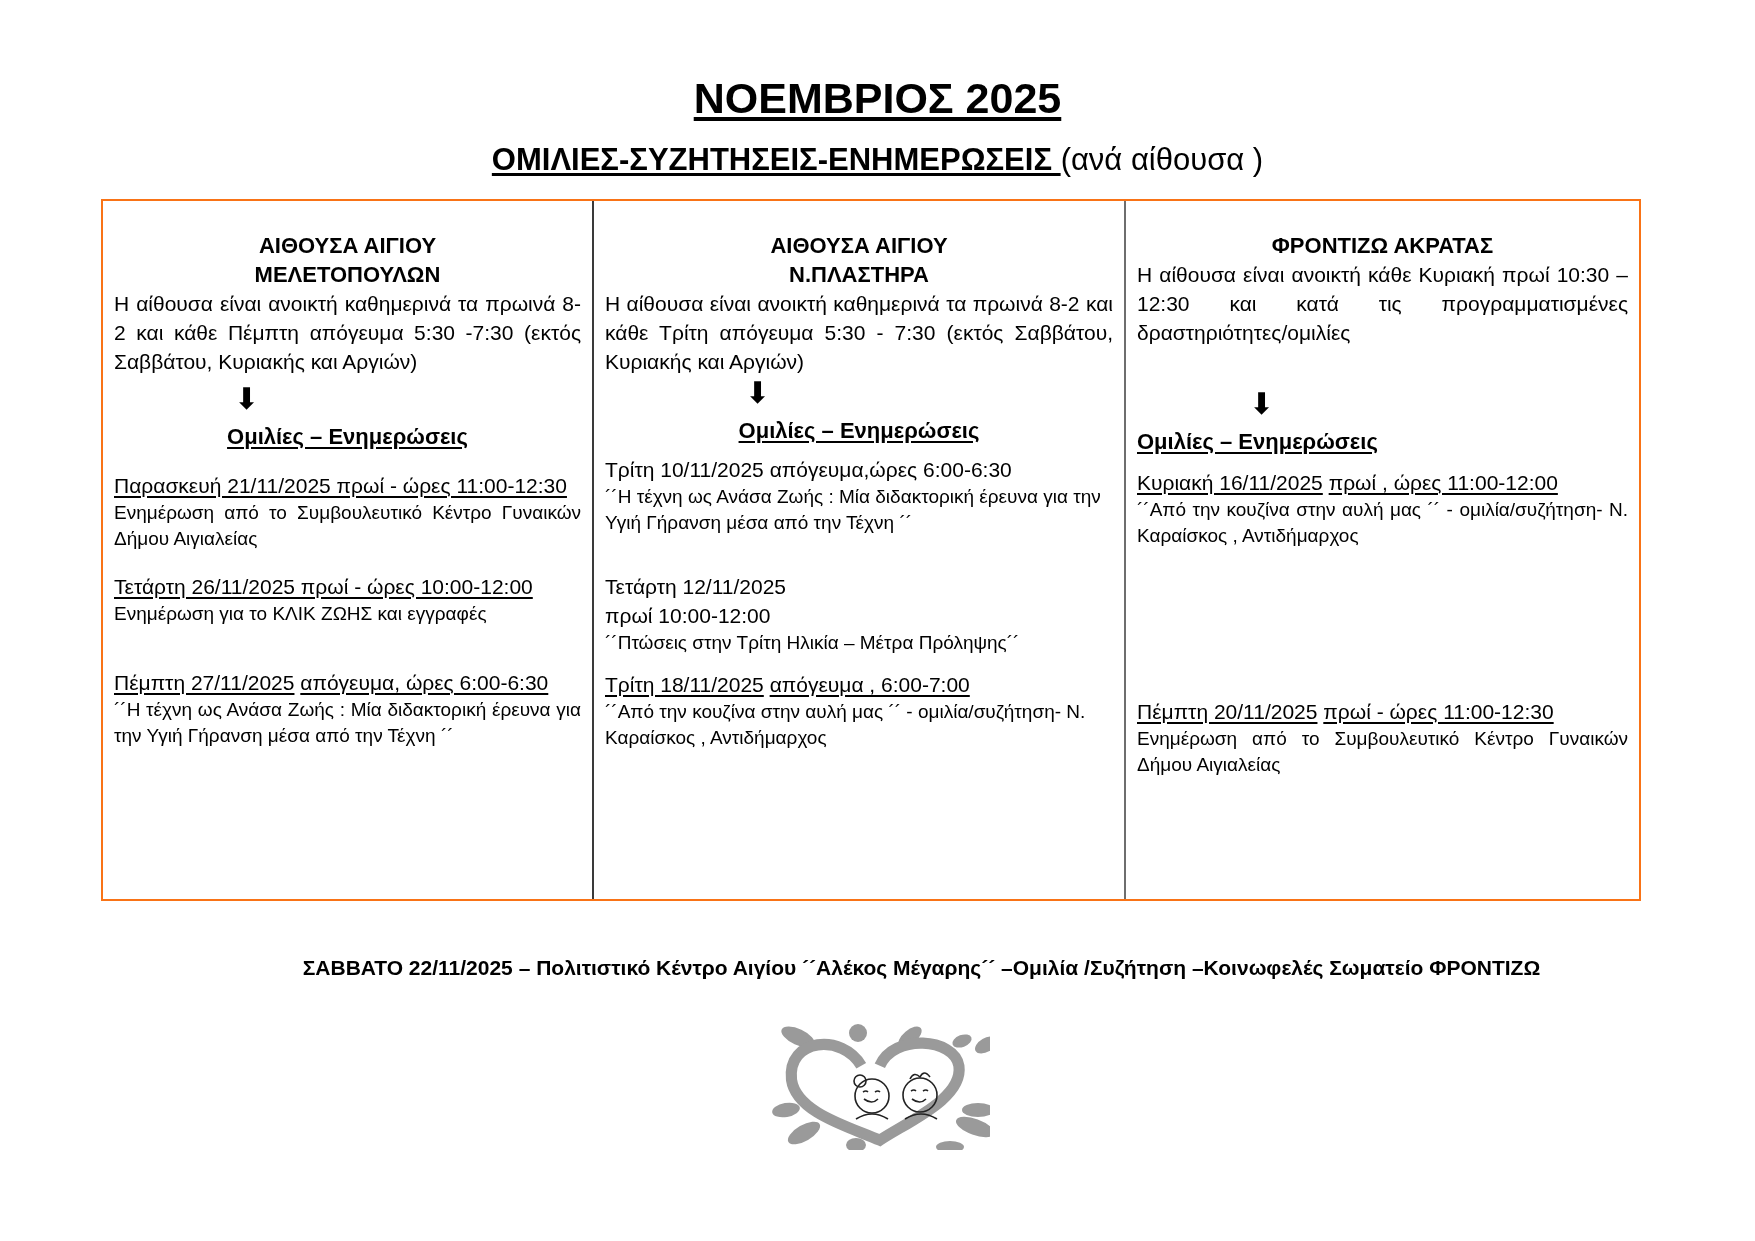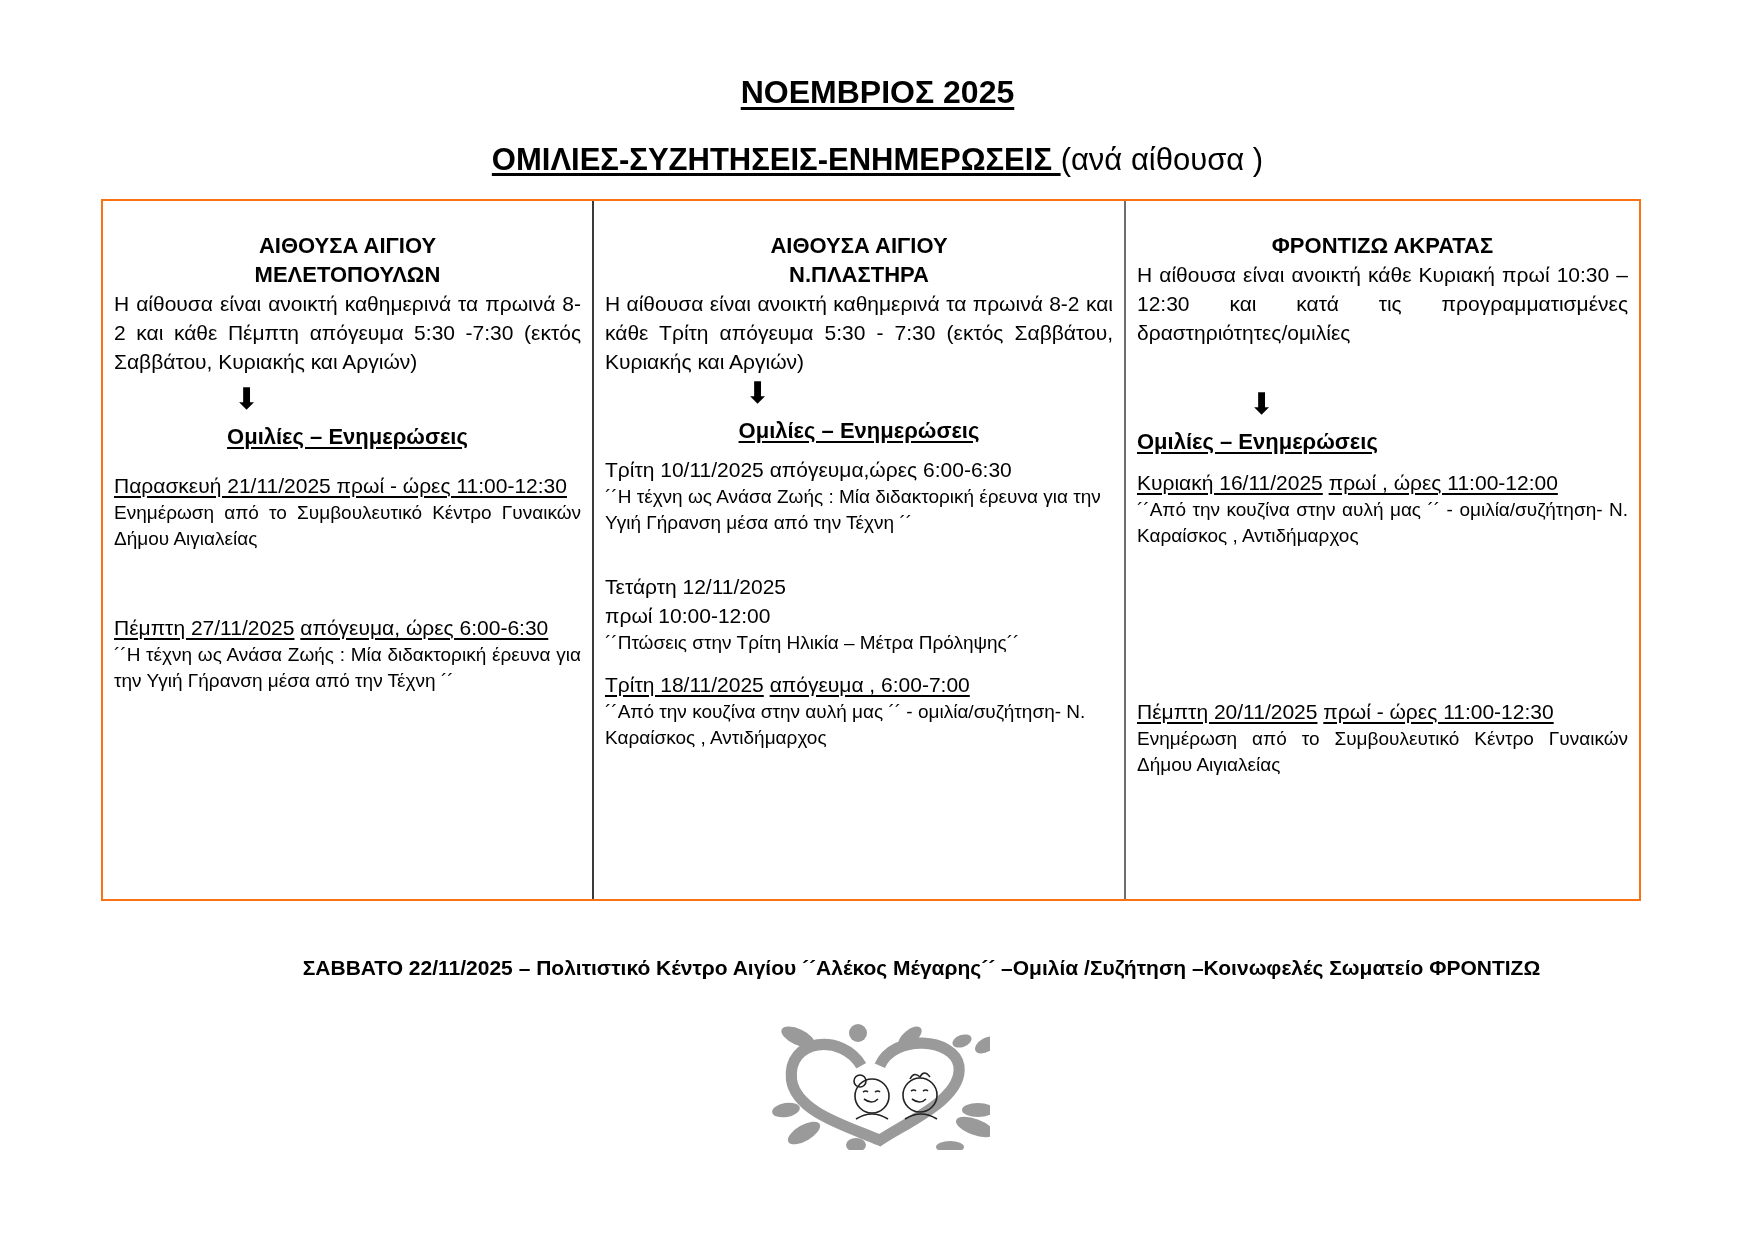--- a/index.html
+++ b/index.html
@@ -2,21 +2,21 @@
 <html><head>
   <meta charset="utf-8">
   <style>
     html, body { margin: 0; padding: 0; background: #ffffff; }
     body {
       width: 1755px; height: 1241px; position: relative; overflow: hidden;
       font-family: "Liberation Sans", sans-serif; color: #000;
     }
     .title {
       position: absolute; left: 0; width: 1755px; top: 74px;
-      text-align: center; font-weight: bold; font-size: 32px;
+      text-align: center; font-weight: bold; font-size: 43px;
       text-decoration: underline; text-underline-offset: 4px;
     }
     .subtitle {
       position: absolute; left: 0; width: 1755px; top: 142px;
       text-align: center; font-size: 31px;
     }
     .subtitle .bold { font-weight: bold; text-decoration: underline; text-underline-offset: 3px; }
     .table {
       position: absolute; left: 101px; top: 199px; width: 1540px; height: 702px;
       border: 2px solid #f97316; box-sizing: border-box; display: flex;
@@ -60,20 +60,24 @@
     </div>
     <div class="just">Η  αίθουσα είναι ανοικτή καθημερινά τα πρωινά 8-2 και κάθε Πέμπτη απόγευμα 5:30 -7:30 (εκτός Σαββάτου, Κυριακής και Αργιών)</div>
     <div class="arrow" style="padding-left:120px; margin-top:6px;"><span>⬇</span></div>
     <div class="section center">Ομιλίες – Ενημερώσεις</div>
     <div class="gap"></div>
     <div>
       <div class="u just" style="text-align-last:left;">Παρασκευή 21/11/2025 πρωί - ώρες 11:00-12:30</div>
       <div class="desc just"> Ενημέρωση από το Συμβουλευτικό Κέντρο Γυναικών Δήμου Αιγιαλείας</div>
     </div>
     <div class="gap"></div>
+    <div>
+      <div class="u">Τετάρτη 26/11/2025 πρωί - ώρες 10:00-12:00</div>
+      <div class="desc">Ενημέρωση για το ΚΛΙΚ ΖΩΗΣ και εγγραφές</div>
+    </div>
     <div class="gap"></div>
     <div>
       <div class="u" style="display:inline-block;margin-top:21px;">Πέμπτη 27/11/2025</div>
       <div class="u" style="display:inline-block;">απόγευμα, ώρες 6:00-6:30</div>
       <div class="desc just">´´Η τέχνη ως Ανάσα Ζωής : Μία διδακτορική έρευνα για την Υγιή Γήρανση μέσα από την Τέχνη ´´</div>
     </div>
   </div>
 
   <div class="col col2">
     <div class="hall">

